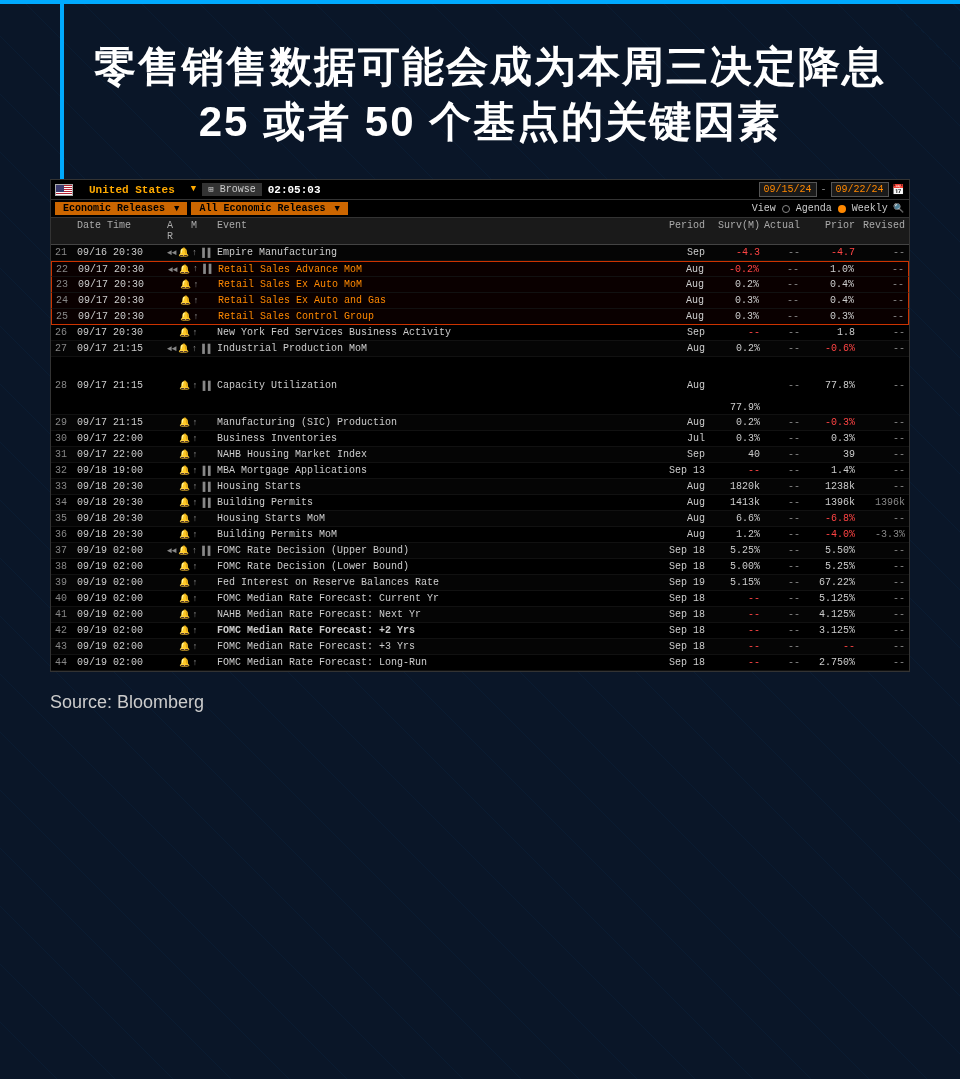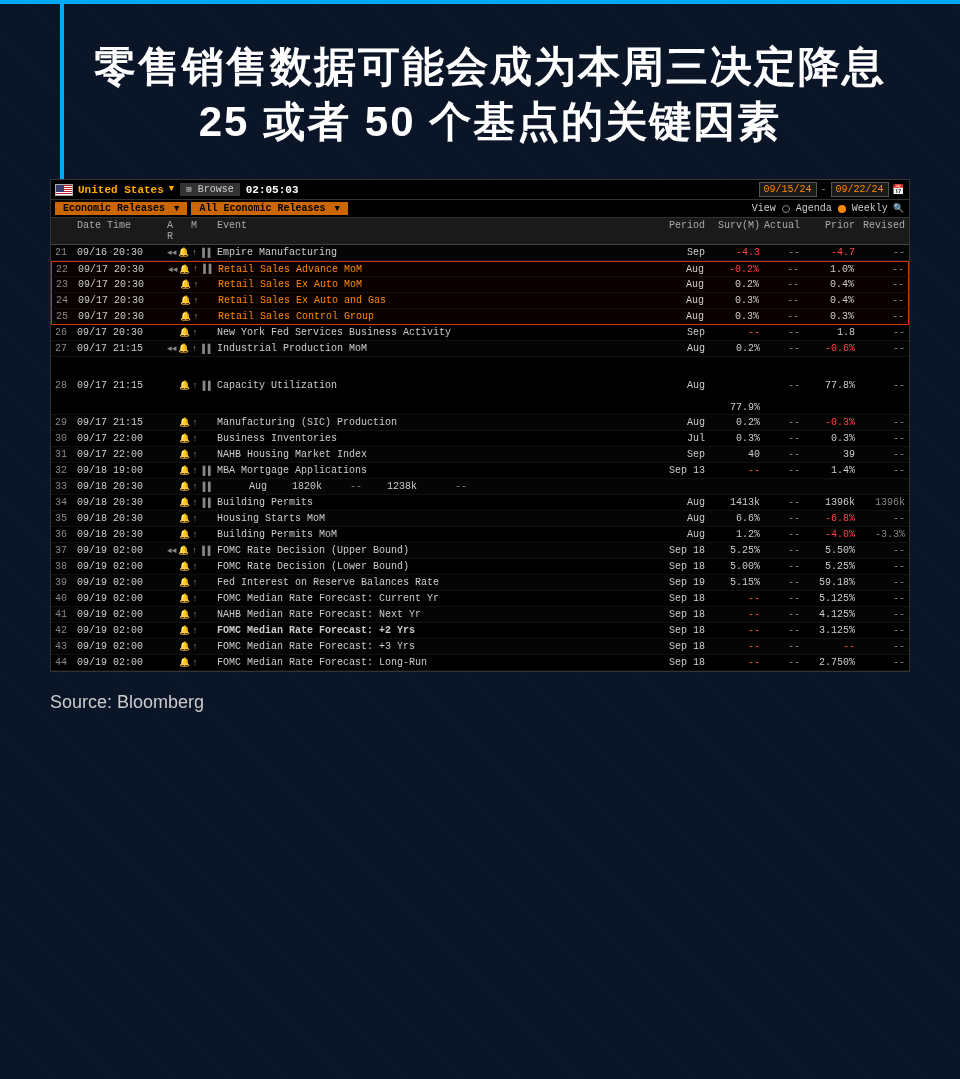--- a/index.html
+++ b/index.html
@@ -79,21 +79,21 @@
       display: flex;
       align-items: center;
       padding: 2px 4px;
       gap: 6px;
       border-bottom: 1px solid #333;
     }
 
     .flag-us {
       display: inline-flex;
       align-items: flex-start;
-      gap: 5px;
+      gap: 16px;
       color: #ffaa00;
       font-weight: bold;
       font-size: 11px;
     }
 
     .flag-icon {
       display: inline-block;
       width: 18px;
       height: 12px;
       background: linear-gradient(
@@ -517,20 +517,21 @@
   </div>
         <div style="display: flex; align-items: center; padding: 1px 4px; min-height: 16px; border-bottom: 1px solid rgb(17, 17, 17); font-family: &quot;Courier New&quot;, monospace; font-size: 10px; background: rgb(5, 5, 5);">
     <span style="color:#888888; width:22px; flex-shrink:0;">33</span>
     <span style="color:#cccccc; width:90px; flex-shrink:0;">09/18 20:30</span>
     <span style="width:50px; flex-shrink:0; display:flex; align-items:center; gap:2px;">
       <span style="width:10px;"></span>
       <span style="color:#888888; font-size:9px;">🔔</span>
       <span style="color:#888888; font-size:9px;">↑</span>
       <span style="color:#888; font-size:9px;">▐▐</span>
     </span>
+    <span style="flex:1; color:#cccccc; white-space:nowrap; overflow:hidden;">Housing Starts</span>
     <span style="width:50px; color:#cccccc; text-align:right; flex-shrink:0;">Aug</span>
     <span style="width:55px; color:#cccccc; text-align:right; flex-shrink:0;">1820k</span>
     <span style="width:40px; color:#888888; text-align:right; flex-shrink:0;">--</span>
     <span style="width:55px; color:#cccccc; text-align:right; flex-shrink:0;">1238k</span>
     <span style="width:50px; color:#888888; text-align:right; flex-shrink:0;">--</span>
   </div>
         <div style="display: flex; align-items: center; padding: 1px 4px; min-height: 16px; border-bottom: 1px solid rgb(17, 17, 17); font-family: &quot;Courier New&quot;, monospace; font-size: 10px; background: rgb(0, 0, 0);">
     <span style="color:#888888; width:22px; flex-shrink:0;">34</span>
     <span style="color:#cccccc; width:90px; flex-shrink:0;">09/18 20:30</span>
     <span style="width:50px; flex-shrink:0; display:flex; align-items:center; gap:2px;">
@@ -616,21 +617,21 @@
     <span style="width:50px; flex-shrink:0; display:flex; align-items:center; gap:2px;">
       <span style="width:10px;"></span>
       <span style="color:#888888; font-size:9px;">🔔</span>
       <span style="color:#888888; font-size:9px;">↑</span>
 
     </span>
     <span style="flex:1; color:#cccccc; white-space:nowrap; overflow:hidden;">Fed Interest on Reserve Balances Rate</span>
     <span style="width:50px; color:#cccccc; text-align:right; flex-shrink:0;">Sep 19</span>
     <span style="width:55px; color:#cccccc; text-align:right; flex-shrink:0;">5.15%</span>
     <span style="width:40px; color:#888888; text-align:right; flex-shrink:0;">--</span>
-    <span style="width:55px; color:#cccccc; text-align:right; flex-shrink:0;">59.18%</span>
+    <span style="width:55px; color:#cccccc; text-align:right; flex-shrink:0;">67.22%</span>
     <span style="width:50px; color:#888888; text-align:right; flex-shrink:0;">--</span>
   </div>
         <div style="display: flex; align-items: center; padding: 1px 4px; min-height: 16px; border-bottom: 1px solid rgb(17, 17, 17); font-family: &quot;Courier New&quot;, monospace; font-size: 10px; background: rgb(0, 0, 0);">
     <span style="color:#888888; width:22px; flex-shrink:0;">40</span>
     <span style="color:#cccccc; width:90px; flex-shrink:0;">09/19 02:00</span>
     <span style="width:50px; flex-shrink:0; display:flex; align-items:center; gap:2px;">
       <span style="width:10px;"></span>
       <span style="color:#888888; font-size:9px;">🔔</span>
       <span style="color:#888888; font-size:9px;">↑</span>
 

